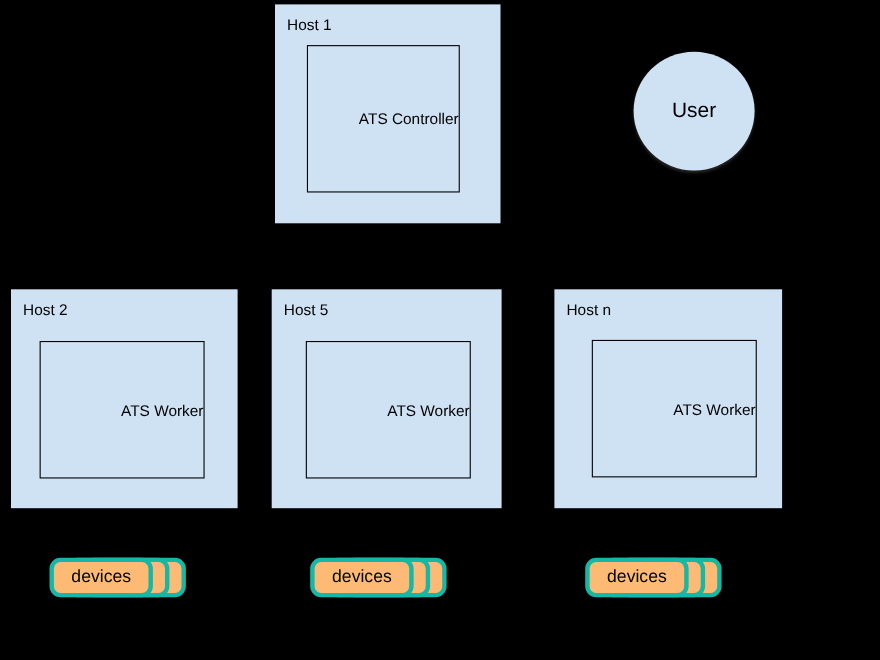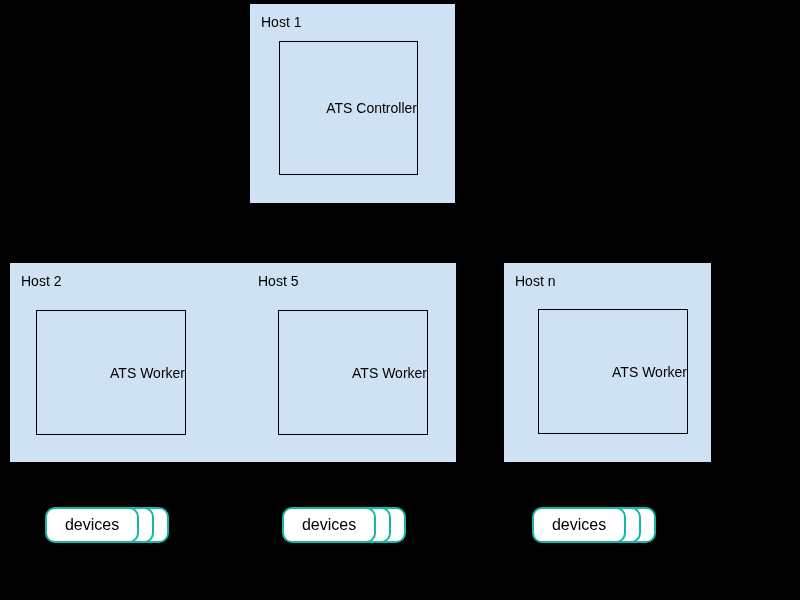--- a/index.html
+++ b/index.html
@@ -11,59 +11,62 @@
   .host-label{position:absolute;top:10px;left:11px;font-size:14px;line-height:1.2;}
 
   
   .inner{position:absolute;background:#cfe2f3;border:1px solid #000;
          display:flex;align-items:center;justify-content:flex-end;
          font-size:14px;text-align:center;}
 
   #host1{left:250px;top:4px;width:205px;height:199px;}
   #host1 .inner{left:29px;top:37px;width:137px;height:132px;}
 
-  #host2{left:10px;top:263px;width:206px;height:199px;padding-left:38px;}
+  #host2{left:10px;top:263px;width:206px;height:199px;}
   #host2 .inner{left:26px;top:47px;width:148px;height:123px;}
 
   #host3{left:247px;top:263px;width:209px;height:199px;}
   #host3 .inner{left:31px;top:47px;width:148px;height:123px;}
 
   #hostn{left:504px;top:263px;width:207px;height:199px;}
   #hostn .inner{left:34px;top:46px;width:148px;height:123px;}
 
   
   .user-circle{position:absolute;left:576px;top:47px;width:110px;height:108px;
                border-radius:50%;background:#cfe2f3;
                display:flex;align-items:center;justify-content:center;
                font-size:19px;box-shadow:0 2px 3px rgba(75,75,75,.55);}
 
   
   .devstack{position:absolute;width:128px;height:37px;}
-  .devcard{position:absolute;top:0;width:94px;height:36px;background:#ffffff;
-           border:2px solid #14b8a6;border-radius:10px;box-sizing:border-box;}
+  .devcard{position:absolute;top:0;width:94px;height:36px;background:#fdba74;
+           border:4px solid #14b8a6;border-radius:10px;box-sizing:border-box;}
   .devcard.back2{left:30px;}
   .devcard.back1{left:15px;}
   .devcard.front{left:0;display:flex;align-items:center;justify-content:center;font-size:16px;}
 
   #dev1{left:45px;top:507px;}
   #dev2{left:282px;top:507px;}
   #dev3{left:532px;top:507px;}
 </style>
 </head>
 <body>
 
 <div class="stage">
 
   <div class="host" id="host1">
     <div class="host-label">Host 1</div>
     <div class="inner">
       <span>ATS Controller</span>
     </div>
   </div>
 
+  <div class="user-circle">
+    <span>User</span>
+  </div>
 
   <div class="host" id="host2">
     <div class="host-label">Host 2</div>
     <div class="inner">
       <span>ATS Worker</span>
     </div>
   </div>
 
   <div class="host" id="host3">
     <div class="host-label">Host 5</div>

